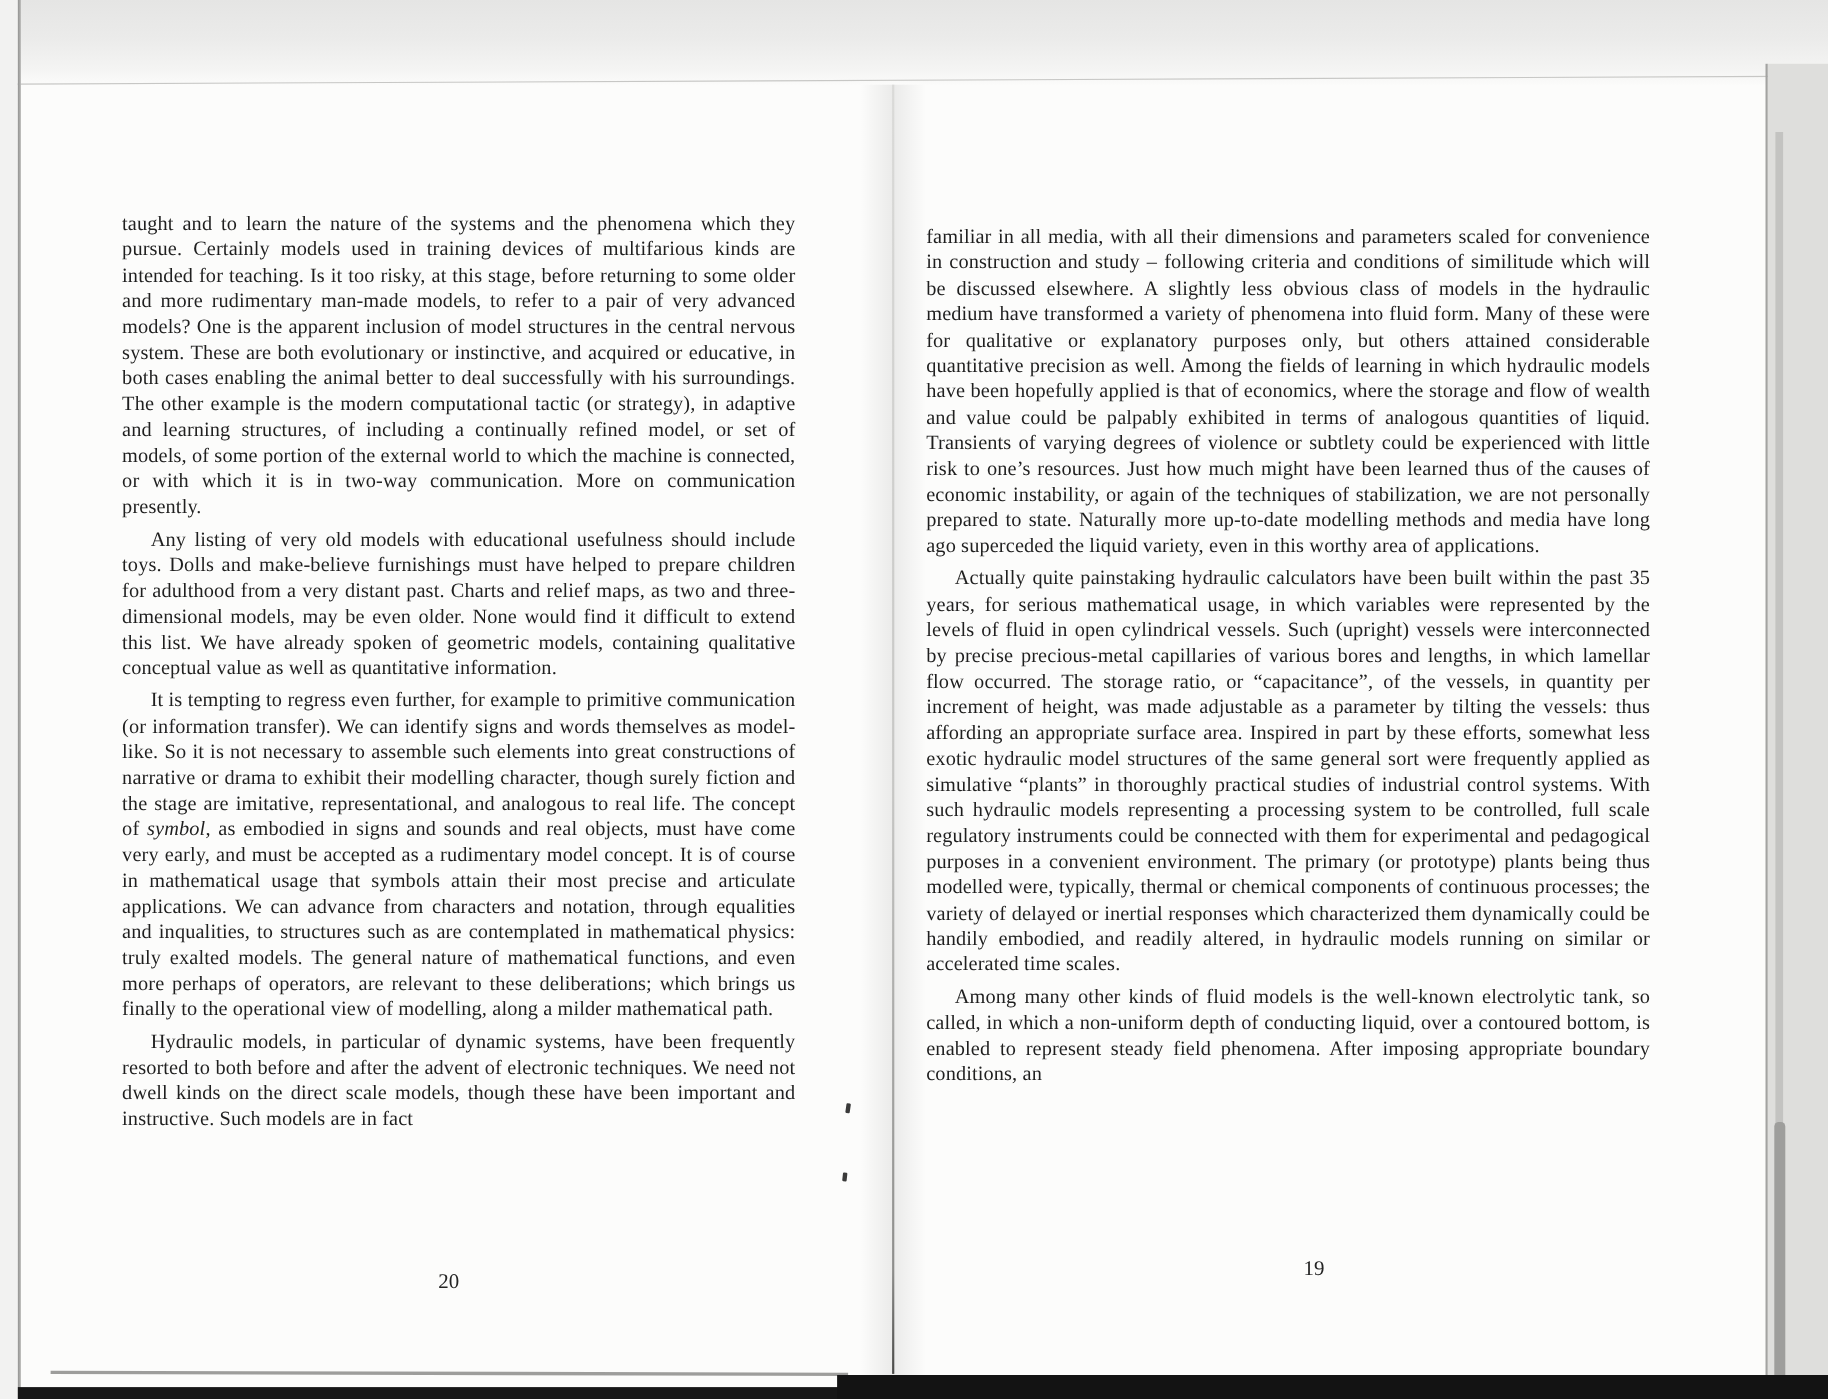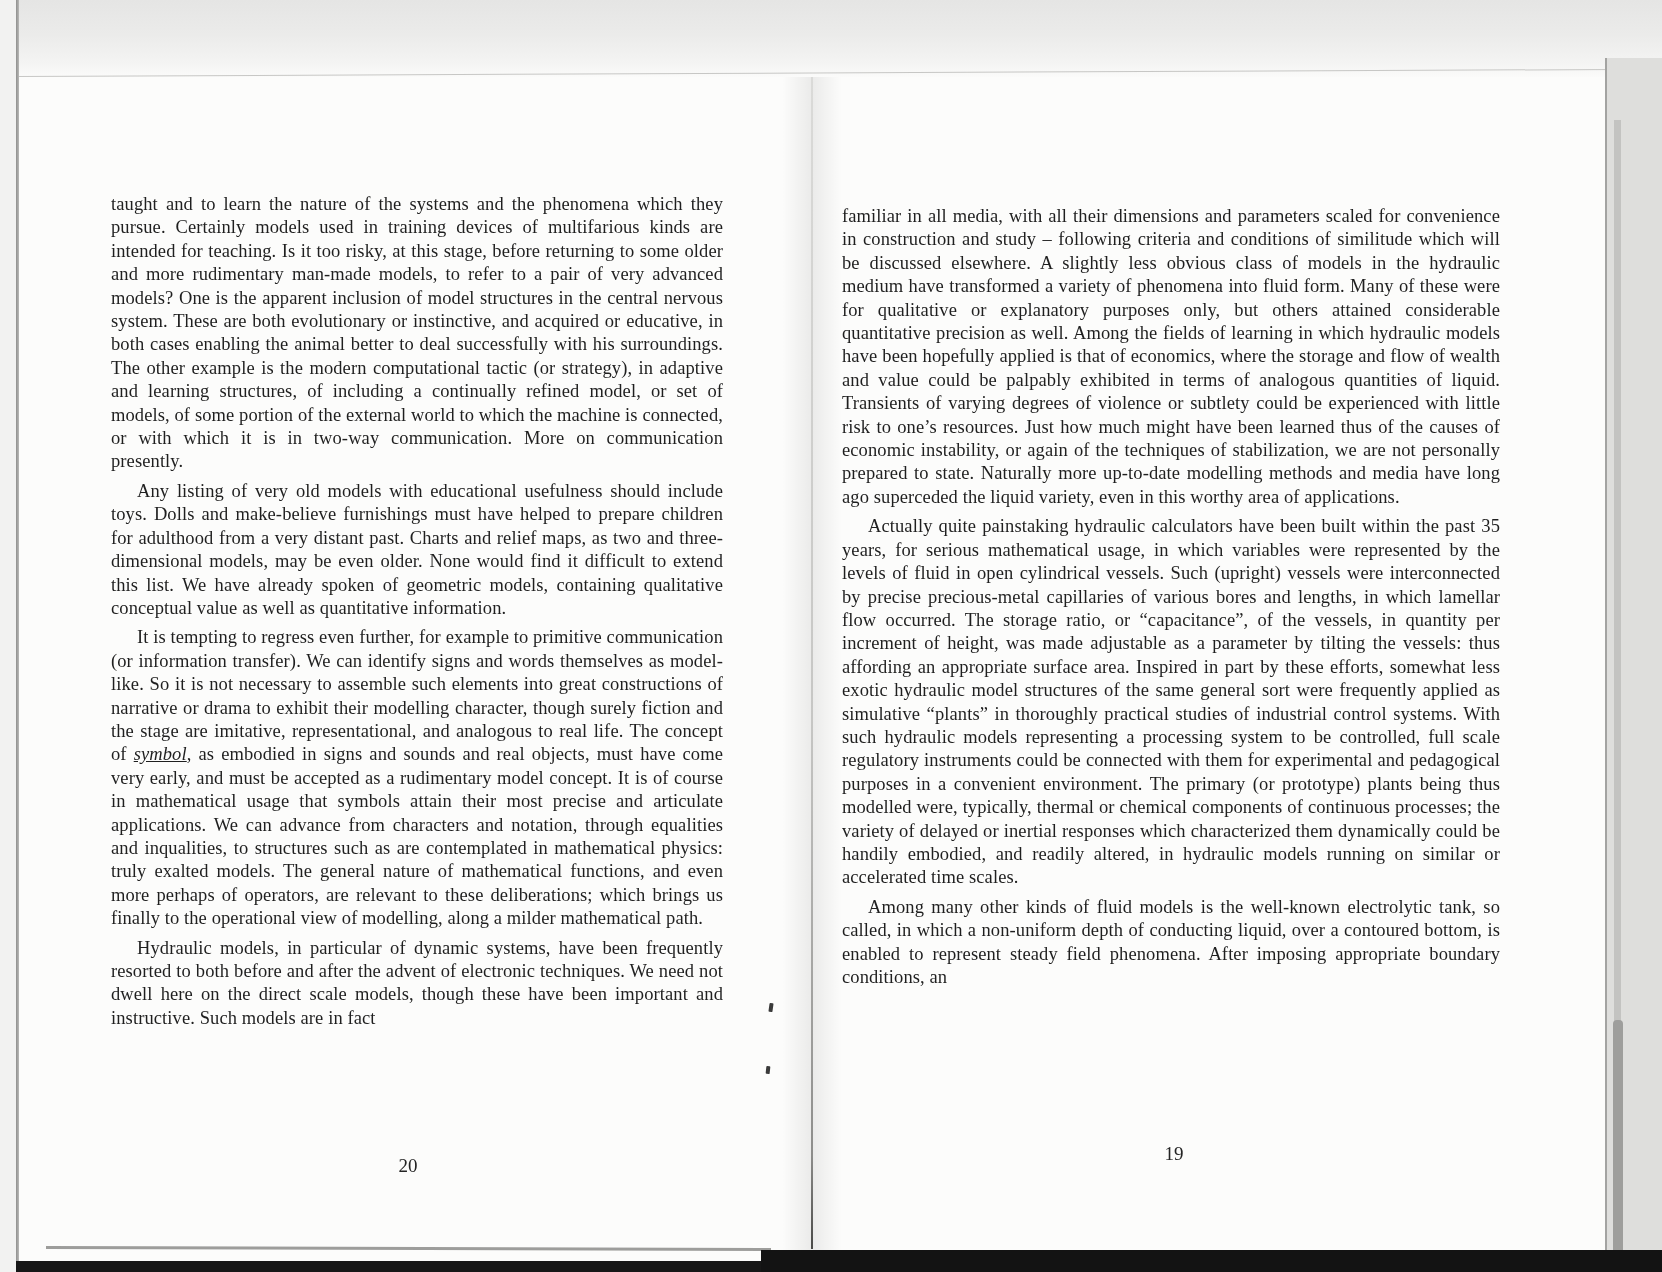--- a/index.html
+++ b/index.html
@@ -64,49 +64,49 @@
   
   .text-col{
     position:absolute;color:#1f1f1f;
     text-align:justify;
     font-size:18.5px;line-height:23.4px;
     letter-spacing:0.1px;
   }
   .text-col p{margin:0;}
   .text-col p + p{margin-top:6px;}
   .text-col p.indent{text-indent:26px;}
-  .text-col em{font-style:italic;text-decoration:underline;}
+  .text-col em{font-style:italic;}
   #page18-text{left:95px;top:193px;width:612px;}
   #page19-text{left:826px;top:205px;width:658px;}
 
   .page-number{
     position:absolute;width:60px;text-align:center;
     font-size:19px;color:#242424;
   }
   #page18-number{left:362px;top:1155px;}
-  #page19-number{left:1128px;top:1143px;}
+  #page19-number{left:1128px;top:1143px;text-align:right;}
 
   
   .speck{position:absolute;background:#3a3a3a;border-radius:1px;}
   .speck-1{left:753px;top:1003px;width:4px;height:9px;transform:rotate(8deg);}
   .speck-2{left:750px;top:1066px;width:4px;height:8px;transform:rotate(6deg);}
 </style>
 </head>
 <body>
 
 <div class="scan-root">
 
   <div class="top-band"></div>
   <div class="top-edge-line"></div>
 
   <div class="text-col" id="page18-text">
       <p><span>taught and to learn the nature of the systems and the phenomena which they pursue. Certainly models used in training devices of multifarious kinds are intended for teaching. Is it too risky, at this stage, before returning to some older and more rudimentary man-made models, to refer to a pair of very advanced models? One is the apparent inclusion of model structures in the central nervous system. These are both evolutionary or instinctive, and acquired or educative, in both cases enabling the animal better to deal successfully with his surroundings. The other example is the modern computational tactic (or strategy), in adaptive and learning structures, of including a continually refined model, or set of models, of some portion of the external world to which the machine is connected, or with which it is in two-way communication. More on communication presently.</span></p>
       <p class="indent"><span>Any listing of very old models with educational usefulness should include toys. Dolls and make-believe furnishings must have helped to prepare children for adulthood from a very distant past. Charts and relief maps, as two and three-dimensional models, may be even older. None would find it difficult to extend this list. We have already spoken of geometric models, containing qualitative conceptual value as well as quantitative information.</span></p>
       <p class="indent"><span>It is tempting to regress even further, for example to primitive communication (or information transfer). We can identify signs and words themselves as model-like. So it is not necessary to assemble such elements into great constructions of narrative or drama to exhibit their modelling character, though surely fiction and the stage are imitative, representational, and analogous to real life. The concept of </span><em>symbol</em><span>, as embodied in signs and sounds and real objects, must have come very early, and must be accepted as a rudimentary model concept. It is of course in mathematical usage that symbols attain their most precise and articulate applications. We can advance from characters and notation, through equalities and inqualities, to structures such as are contemplated in mathematical physics: truly exalted models. The general nature of mathematical functions, and even more perhaps of operators, are relevant to these deliberations; which brings us finally to the operational view of modelling, along a milder mathematical path.</span></p>
-      <p class="indent"><span>Hydraulic models, in particular of dynamic systems, have been frequently resorted to both before and after the advent of electronic techniques. We need not dwell here on the direct scale models, though these have been important and instructive. Such models are in fact</span></p>
+      <p class="indent"><span>Hydraulic models, in particular of dynamic systems, have been frequently resorted to both before and after the advent of electronic techniques. We need not dwell kinds on the direct scale models, though these have been important and instructive. Such models are in fact</span></p>
     </div>
   <div class="text-col" id="page19-text">
       <p><span>familiar in all media, with all their dimensions and parameters scaled for convenience in construction and study – following criteria and conditions of similitude which will be discussed elsewhere. A slightly less obvious class of models in the hydraulic medium have transformed a variety of phenomena into fluid form. Many of these were for qualitative or explanatory purposes only, but others attained considerable quantitative precision as well. Among the fields of learning in which hydraulic models have been hopefully applied is that of economics, where the storage and flow of wealth and value could be palpably exhibited in terms of analogous quantities of liquid. Transients of varying degrees of violence or subtlety could be experienced with little risk to one’s resources. Just how much might have been learned thus of the causes of economic instability, or again of the techniques of stabilization, we are not personally prepared to state. Naturally more up-to-date modelling methods and media have long ago superceded the liquid variety, even in this worthy area of applications.</span></p>
       <p class="indent"><span>Actually quite painstaking hydraulic calculators have been built within the past 35 years, for serious mathematical usage, in which variables were represented by the levels of fluid in open cylindrical vessels. Such (upright) vessels were interconnected by precise precious-metal capillaries of various bores and lengths, in which lamellar flow occurred. The storage ratio, or “capacitance”, of the vessels, in quantity per increment of height, was made adjustable as a parameter by tilting the vessels: thus affording an appropriate surface area. Inspired in part by these efforts, somewhat less exotic hydraulic model structures of the same general sort were frequently applied as simulative “plants” in thoroughly practical studies of industrial control systems. With such hydraulic models representing a processing system to be controlled, full scale regulatory instruments could be connected with them for experimental and pedagogical purposes in a convenient environment. The primary (or prototype) plants being thus modelled were, typically, thermal or chemical components of continuous processes; the variety of delayed or inertial responses which characterized them dynamically could be handily embodied, and readily altered, in hydraulic models running on similar or accelerated time scales.</span></p>
       <p class="indent"><span>Among many other kinds of fluid models is the well-known electrolytic tank, so called, in which a non-uniform depth of conducting liquid, over a contoured bottom, is enabled to represent steady field phenomena. After imposing appropriate boundary conditions, an</span></p>
     </div>
 
   <div class="page-number" id="page18-number">20</div>
   <div class="page-number" id="page19-number">19</div>
 

